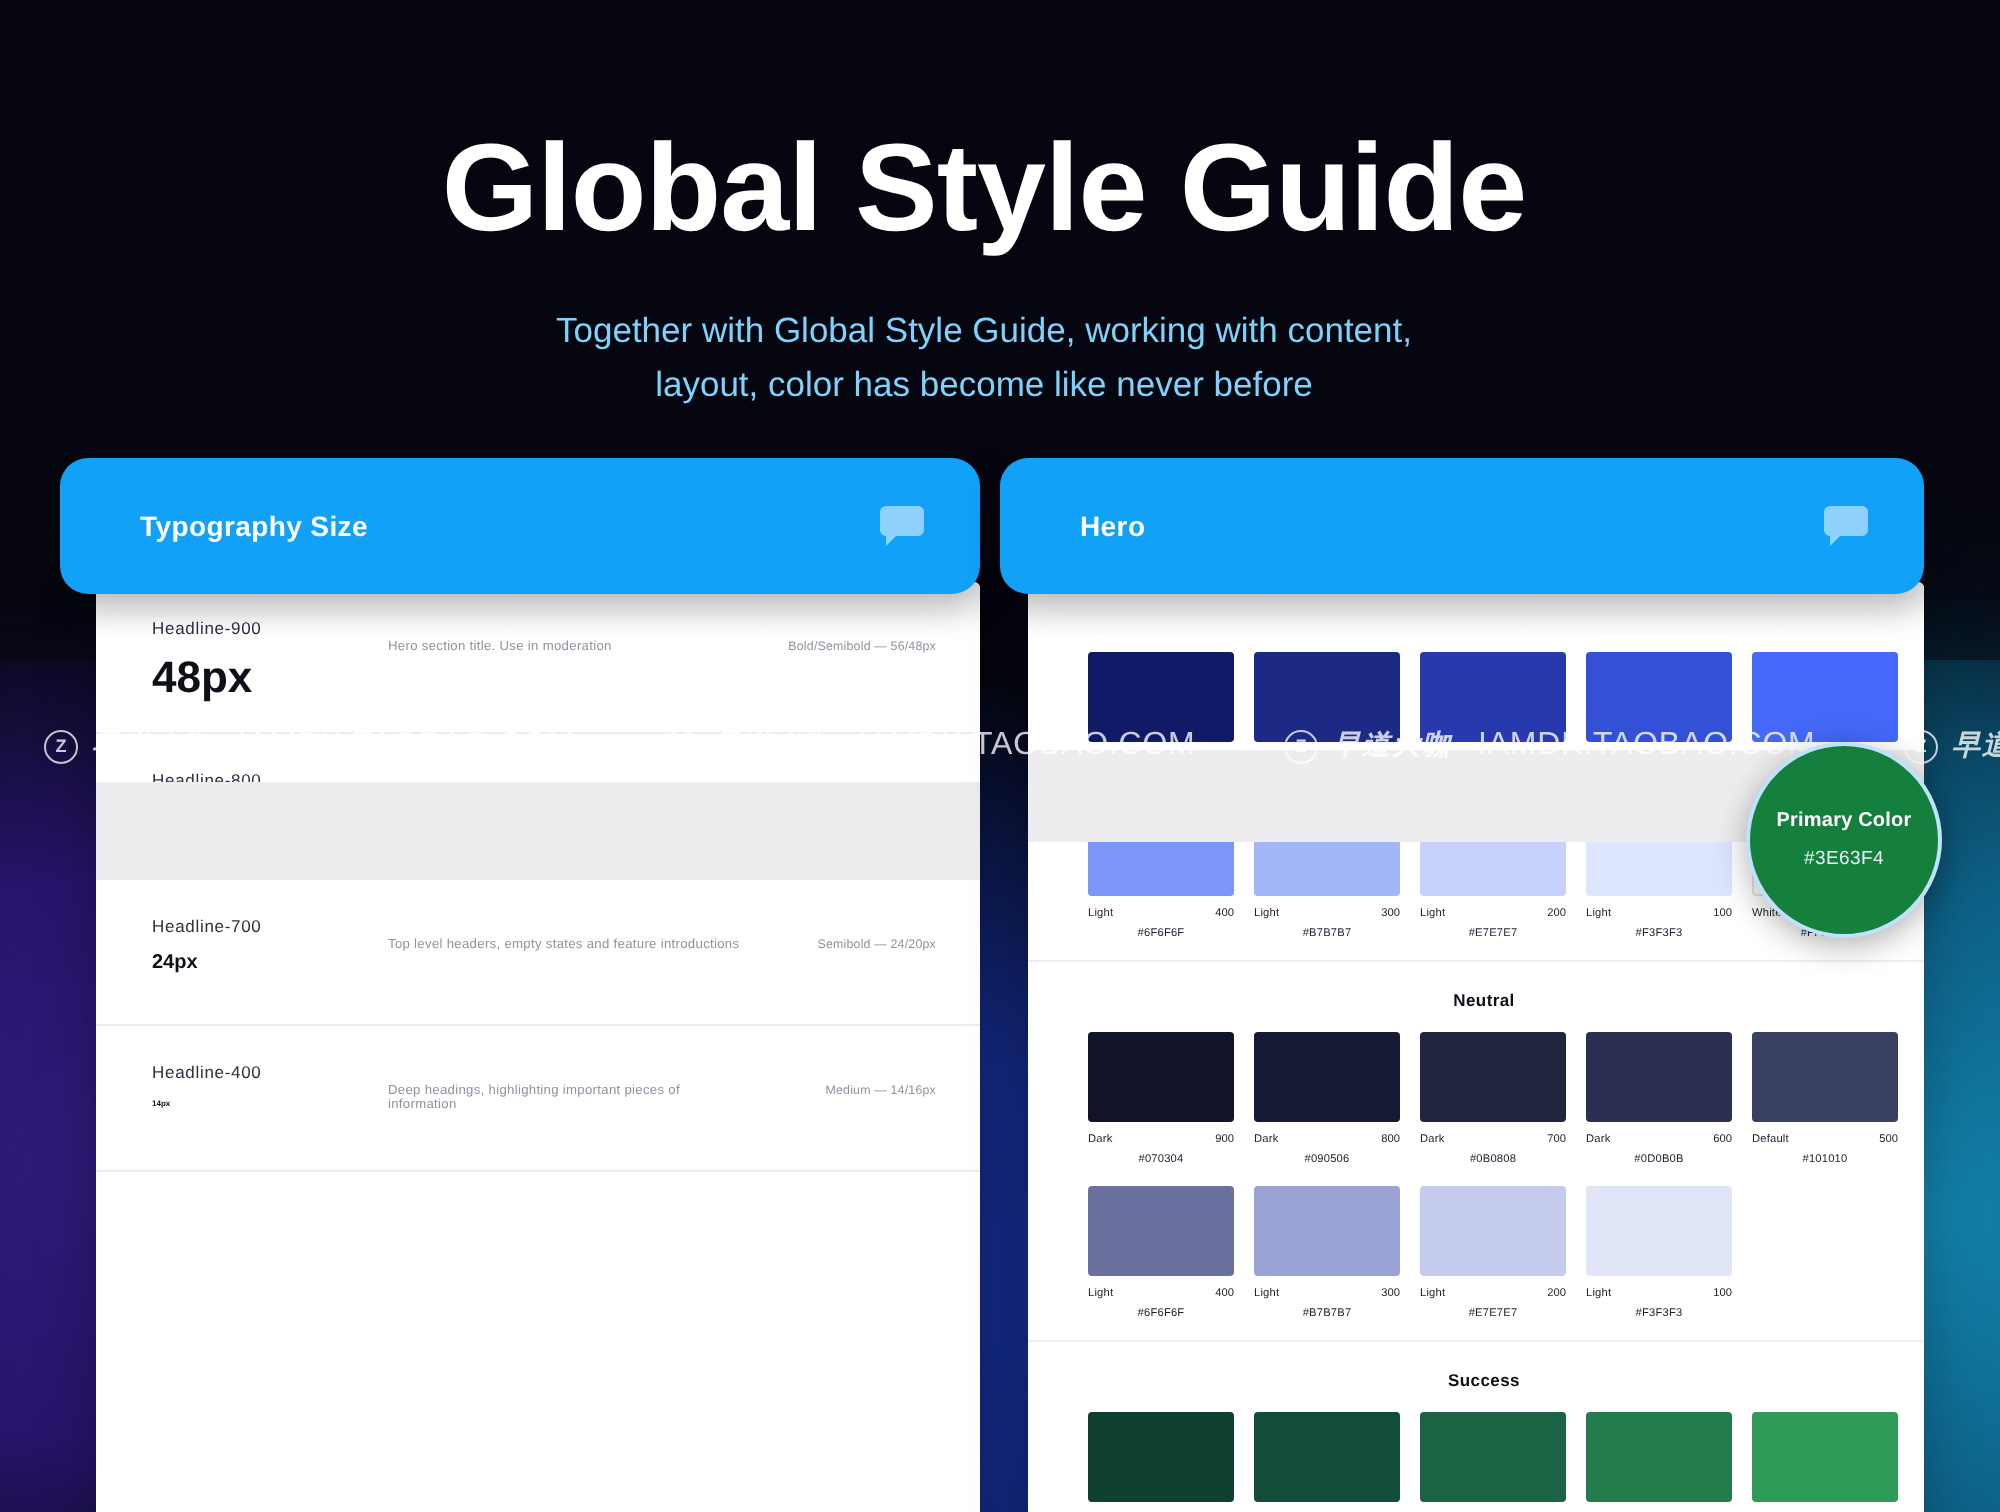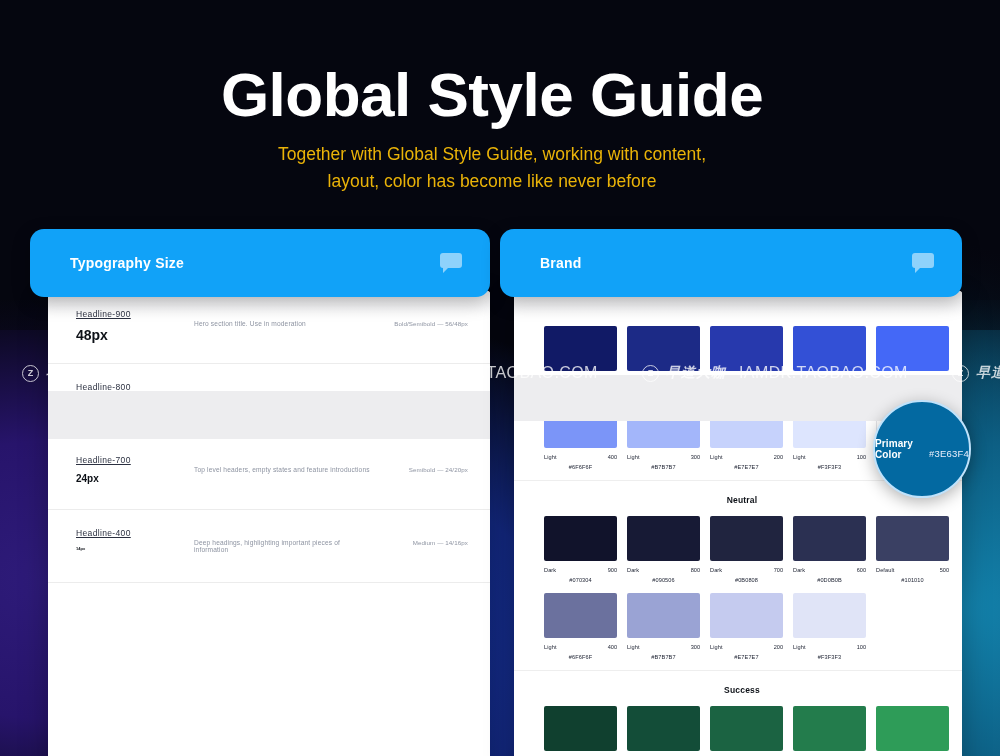--- a/index.html
+++ b/index.html
@@ -38,24 +38,24 @@
   #hero { position:absolute; left:0; right:16px; top:0; z-index:3; text-align:center; }
   #hero h1 {
     margin-top:62px;
     font-size:62px;
     line-height:1.05;
     font-weight:700;
     color:#ffffff;
     letter-spacing:-0.5px;
   }
   #hero p {
-    margin-top:14px;
+    margin-top:25px;
     font-size:17.5px;
     line-height:1.55;
-    color:#eab308;
+    color:#7dd3fc;
     font-weight:400;
   }
 
   
   .panel { position:absolute; z-index:4; }
   #panel-typography { left:30px; top:229px; width:460px; height:560px; }
   #panel-color      { left:500px; top:229px; width:462px; height:560px; }
 
   .panel-header {
     position:relative;
@@ -95,21 +95,20 @@
     position:relative;
     display:flex; align-items:flex-start;
     padding:18px 22px 16px 28px;
     border-bottom:1px solid #ececec;
     min-height:73px;
   }
   .type-row .col-left { width:118px; flex:0 0 auto; }
   .type-row .label {
     font-size:8.5px; color:#2b3040; letter-spacing:0.35px; font-weight:400;
     white-space:nowrap;
-    text-decoration:underline;
   }
   .type-row .sample {
     margin-top:9px; color:#0d1117; font-weight:700; line-height:1;
     white-space:nowrap;
   }
   .type-row .col-desc {
     flex:1; padding-top:11px;
     font-size:6.6px; color:#8d93a1; letter-spacing:0.15px;
   }
   .type-row .col-spec {
@@ -143,26 +142,25 @@
     position:absolute; left:0; right:0; pointer-events:none;
     background:#ededef; z-index:1;
   }
 
   
   #primary-badge {
     position:absolute; z-index:9;
     left:873px; top:371px;
     width:98px; height:98px;
     border-radius:50%;
-    background:#0369a1;
+    background:#15803d;
     border:2.5px solid #bfe2fb;
-    display:flex; 
+    display:flex; flex-direction:column;
     align-items:center; justify-content:center;
     box-shadow:0 4px 16px rgba(0,0,0,0.3);
-    margin-top:29px;
   }
   #primary-badge .pc-title {
     color:#ffffff; font-size:10px; font-weight:700; letter-spacing:0.1px;
   }
   #primary-badge .pc-hex {
     color:#e9eefc; font-size:9.5px; margin-top:8px; letter-spacing:0.2px;
   }
 
   
   #watermarks { position:absolute; inset:0; z-index:6; pointer-events:none; }
@@ -215,21 +213,21 @@
         <path d="M5 3 H21 A3 3 0 0 1 24 6 V15 A3 3 0 0 1 21 18 H10 L5 23 V18 A3 3 0 0 1 2 15 V6 A3 3 0 0 1 5 3 Z" fill="#8ed2fb"></path>
       </svg>
     </span>
   </div>
   <div class="panel-body">
     <div class="body-topshade"></div>
     <div id="type-rows">
         <div class="type-row">
           <div class="col-left">
             <div class="label">Headline-900</div>
-            <div class="sample" style="font-size: 14px;">48px</div>
+            <div class="sample" style="font-size: 22px;">48px</div>
           </div>
           <div class="col-desc">Hero section title. Use in moderation</div>
           <div class="col-spec">Bold/Semibold — 56/48px</div>
         </div>
         <div class="type-row">
           <div class="col-left">
             <div class="label">Headline-800</div>
             <div class="sample" style="font-size: 16px;">36px</div>
           </div>
           <div class="col-desc">Main titles, use only once per page</div>
@@ -251,21 +249,21 @@
           <div class="col-desc">Deep headings, highlighting important pieces of information</div>
           <div class="col-spec">Medium — 14/16px</div>
         </div>
       </div>
   <div class="wm-stripe" style="top: 100px; z-index: 0;"></div>
     </div>
 </div>
 
 <div class="panel" id="panel-color">
   <div class="panel-header">
-    <span class="title">Brand</span>
+    <span class="title">Hero</span>
     <span class="bubble-icon">
       <svg viewBox="0 0 26 26" width="26" height="26">
         <path d="M5 3 H21 A3 3 0 0 1 24 6 V15 A3 3 0 0 1 21 18 H10 L5 23 V18 A3 3 0 0 1 2 15 V6 A3 3 0 0 1 5 3 Z" fill="#8ed2fb"></path>
       </svg>
     </span>
   </div>
   <div class="panel-body">
       <div class="neutral-shade" style="top: 84px; height: 46px;"></div>
     <div class="body-topshade"></div>
     <div id="color-sections">

